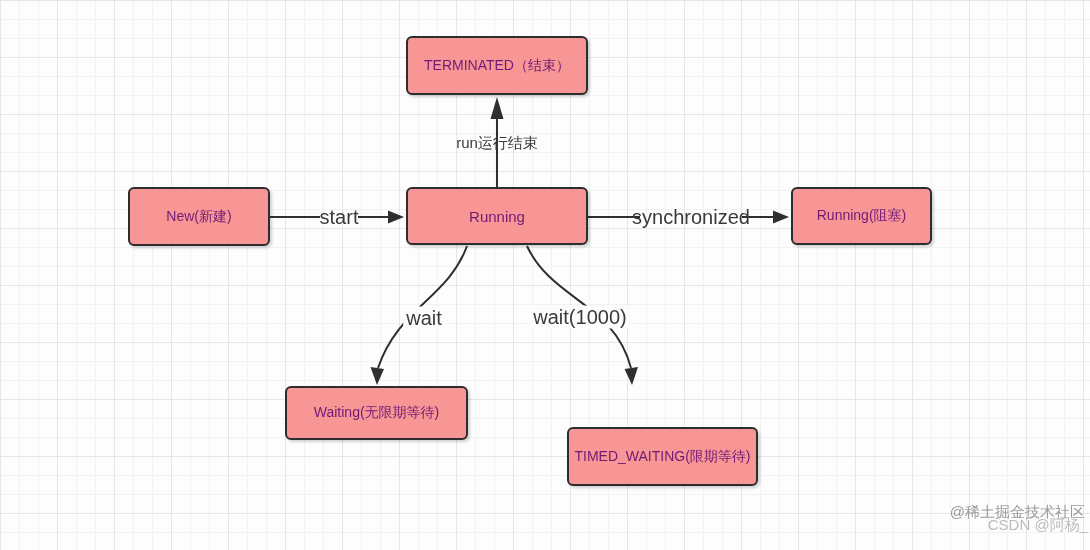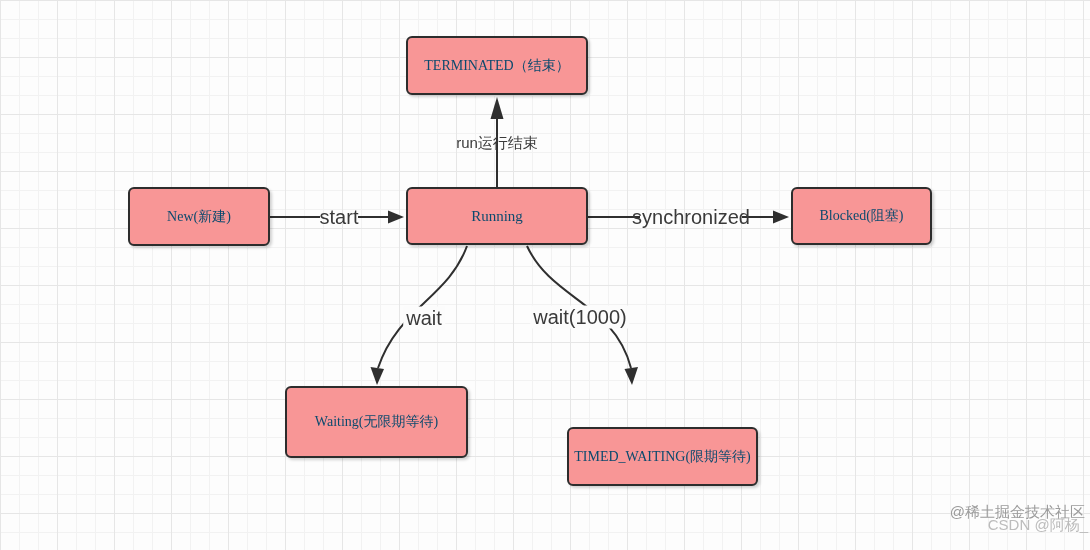--- a/index.html
+++ b/index.html
@@ -17,26 +17,25 @@
     background-size:57px 57px,57px 57px,19px 19px,19px 19px;
   }
   #edges{position:absolute;left:0;top:0;width:100%;height:100%;}
   .node{
     position:absolute;
     display:flex;align-items:center;justify-content:center;
     background:#f89696;
     border:2.5px solid #2d2d2d;
     border-radius:6px;
     box-sizing:border-box;
-    color:#0c4a6e;
+    color:#701a75;
     font-size:14px;
     text-align:center;
     box-shadow:2px 2px 3px rgba(0,0,0,0.18);
     white-space:nowrap;
-    font-family:Liberation Serif, serif;
   }
   .edge-label{
     position:absolute;
     transform:translate(-50%,-50%);
     color:#3a3a3a;
     font-size:20px;
     white-space:nowrap;
   }
   .edge-label.masked{background:#fcfcfc;padding:0 3px;}
   .watermark{
@@ -75,23 +74,23 @@
       <polygon points="632,385 624.5,369 638,367"></polygon>
     </g>
   </svg>
 
   <div class="node" style="left:406px;top:36px;width:182px;height:59px;">TERMINATED（结束）</div>
 
   <div class="node" style="left:406px;top:187px;width:182px;height:58px;font-size:15px;">Running</div>
 
   <div class="node" style="left:128px;top:187px;width:142px;height:59px;">New(新建)</div>
 
-  <div class="node" style="left:791px;top:187px;width:141px;height:58px;">Blocked(阻塞)</div>
+  <div class="node" style="left:791px;top:187px;width:141px;height:58px;">Running(阻塞)</div>
 
-  <div class="node" style="left:285px;top:386px;width:183px;height:72px;">Waiting(无限期等待)</div>
+  <div class="node" style="left:285px;top:386px;width:183px;height:54px;">Waiting(无限期等待)</div>
 
   <div class="node" style="left:567px;top:386px;width:191px;height:59px;margin-top:41px;">TIMED_WAITING(限期等待)</div>
 
   <span class="edge-label" style="left:497px;top:143px;font-size:15px;">run运行结束</span>
 
   <span class="edge-label" style="left:339px;top:217px;">start</span>
 
   <span class="edge-label" style="left:691px;top:217px;text-align:right;">synchronized</span>
 
   <span class="edge-label masked" style="left:424px;top:318px;">wait</span>

